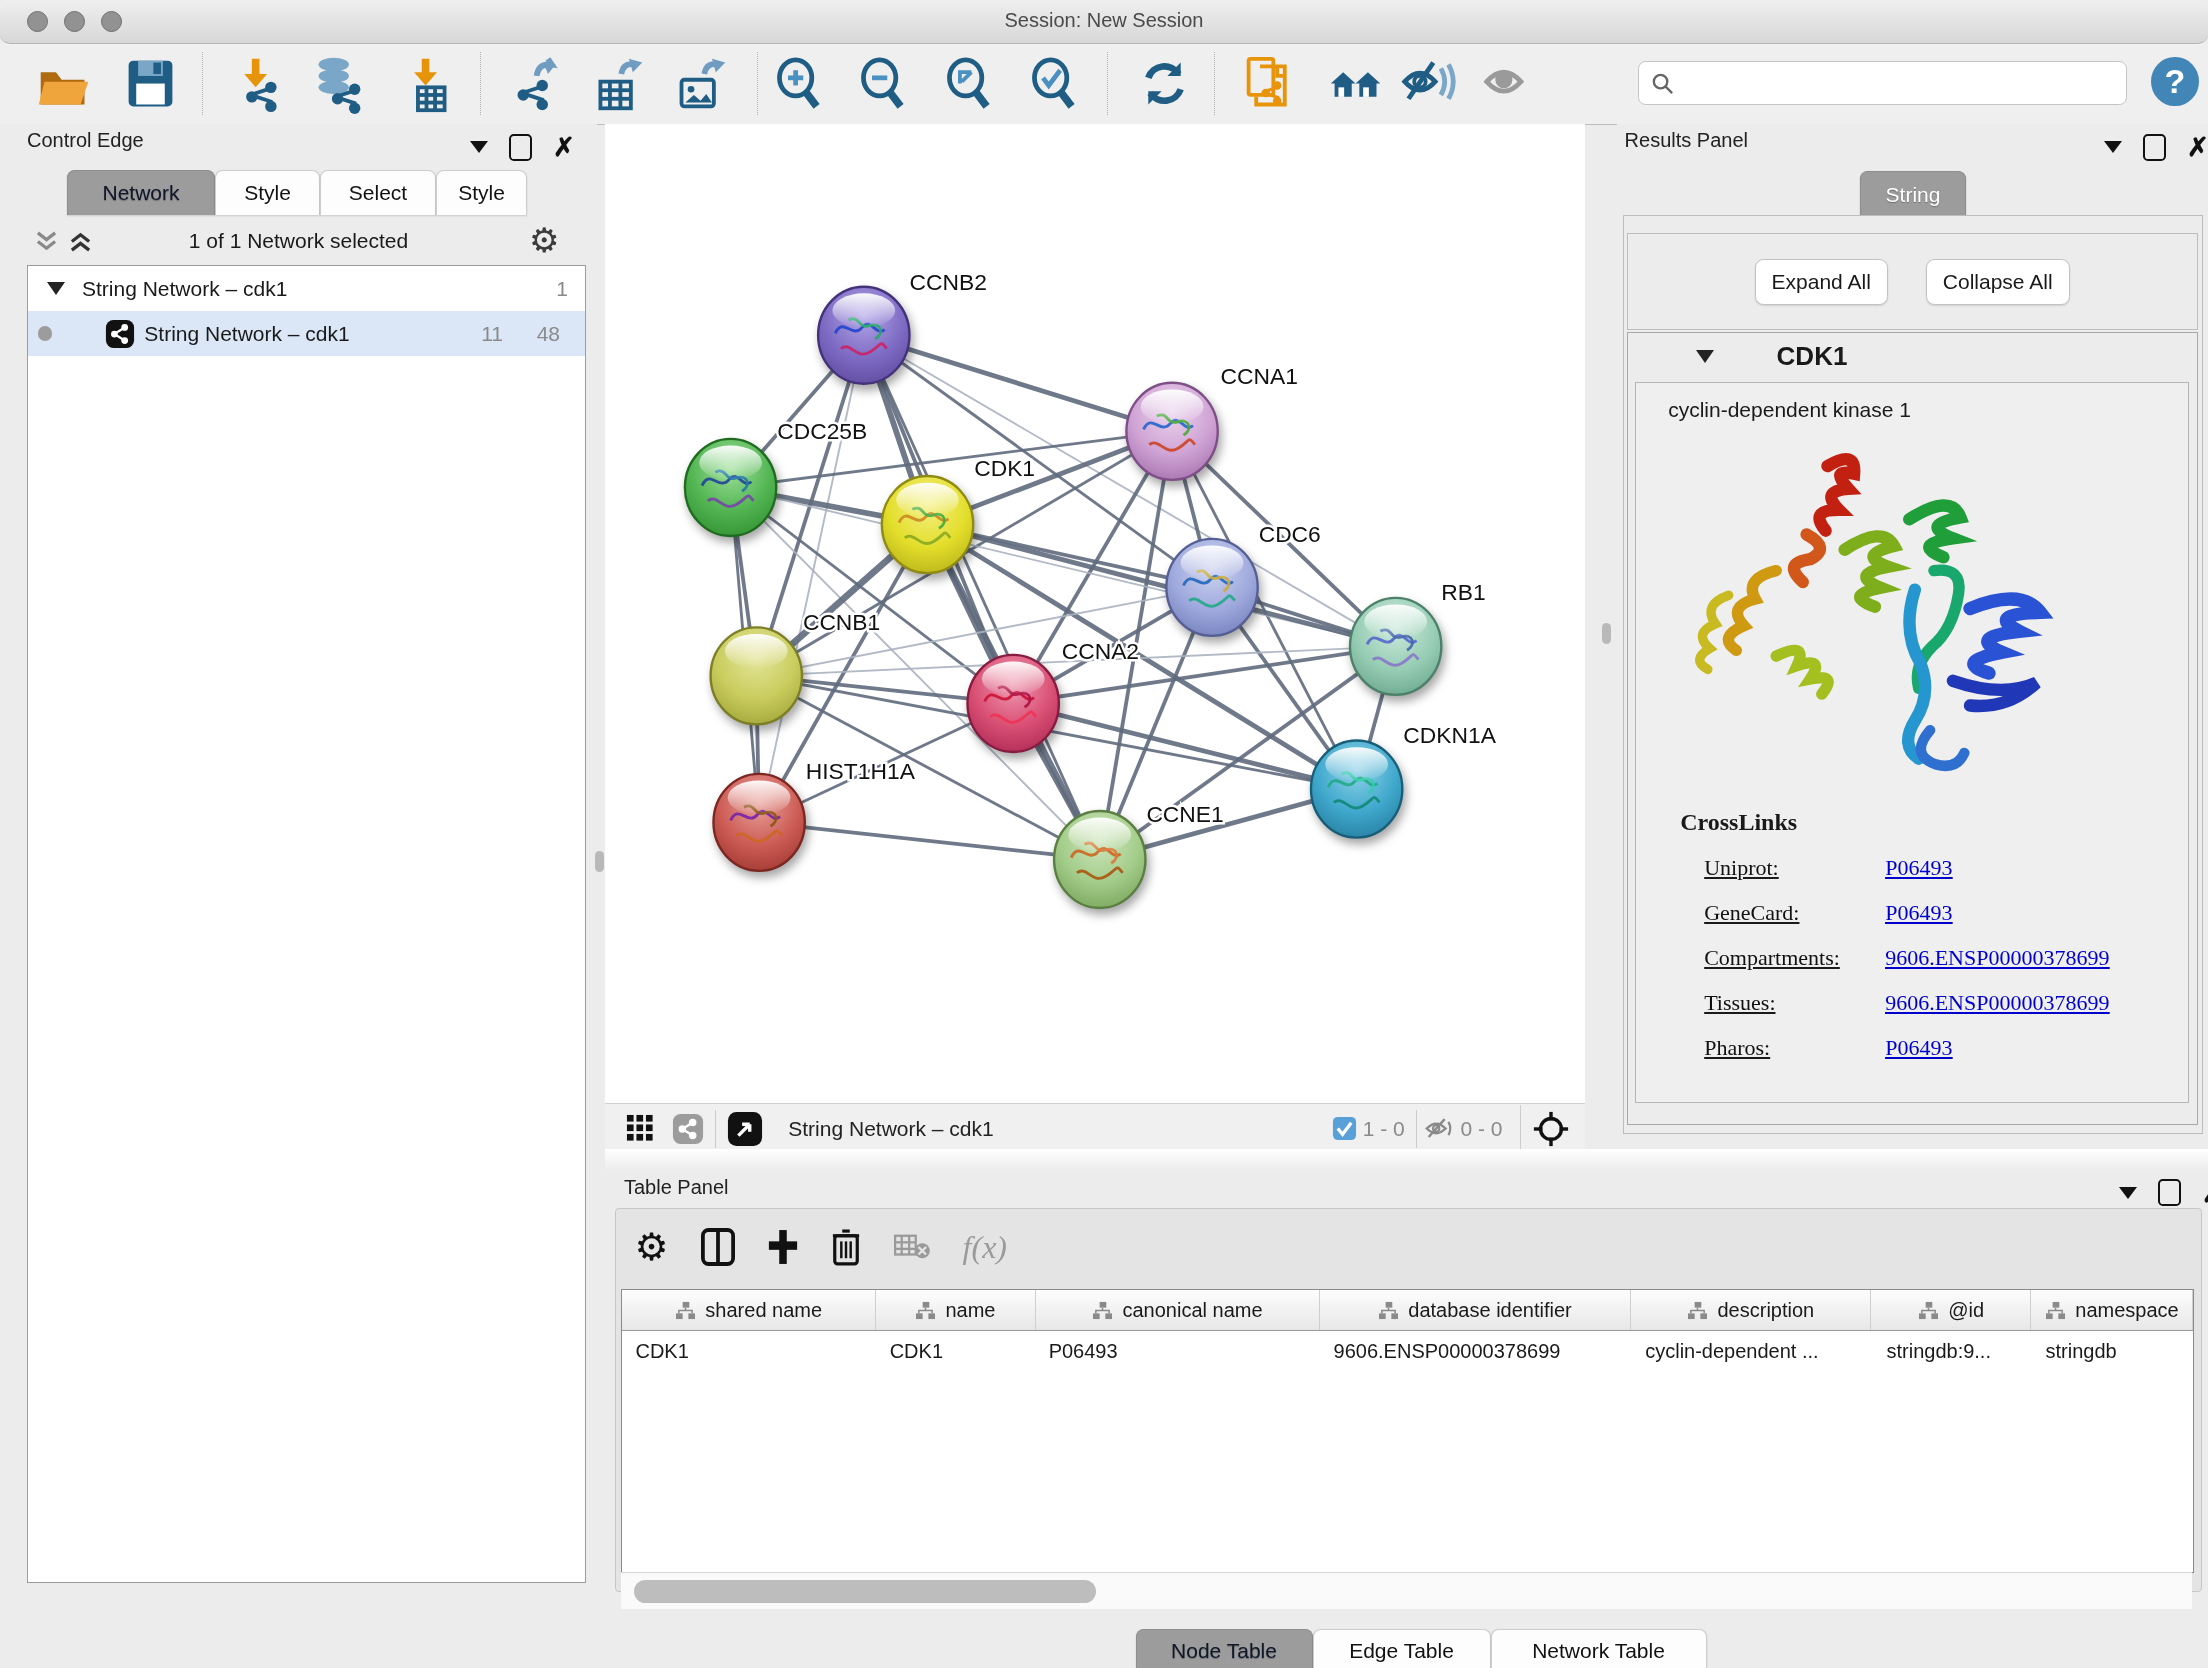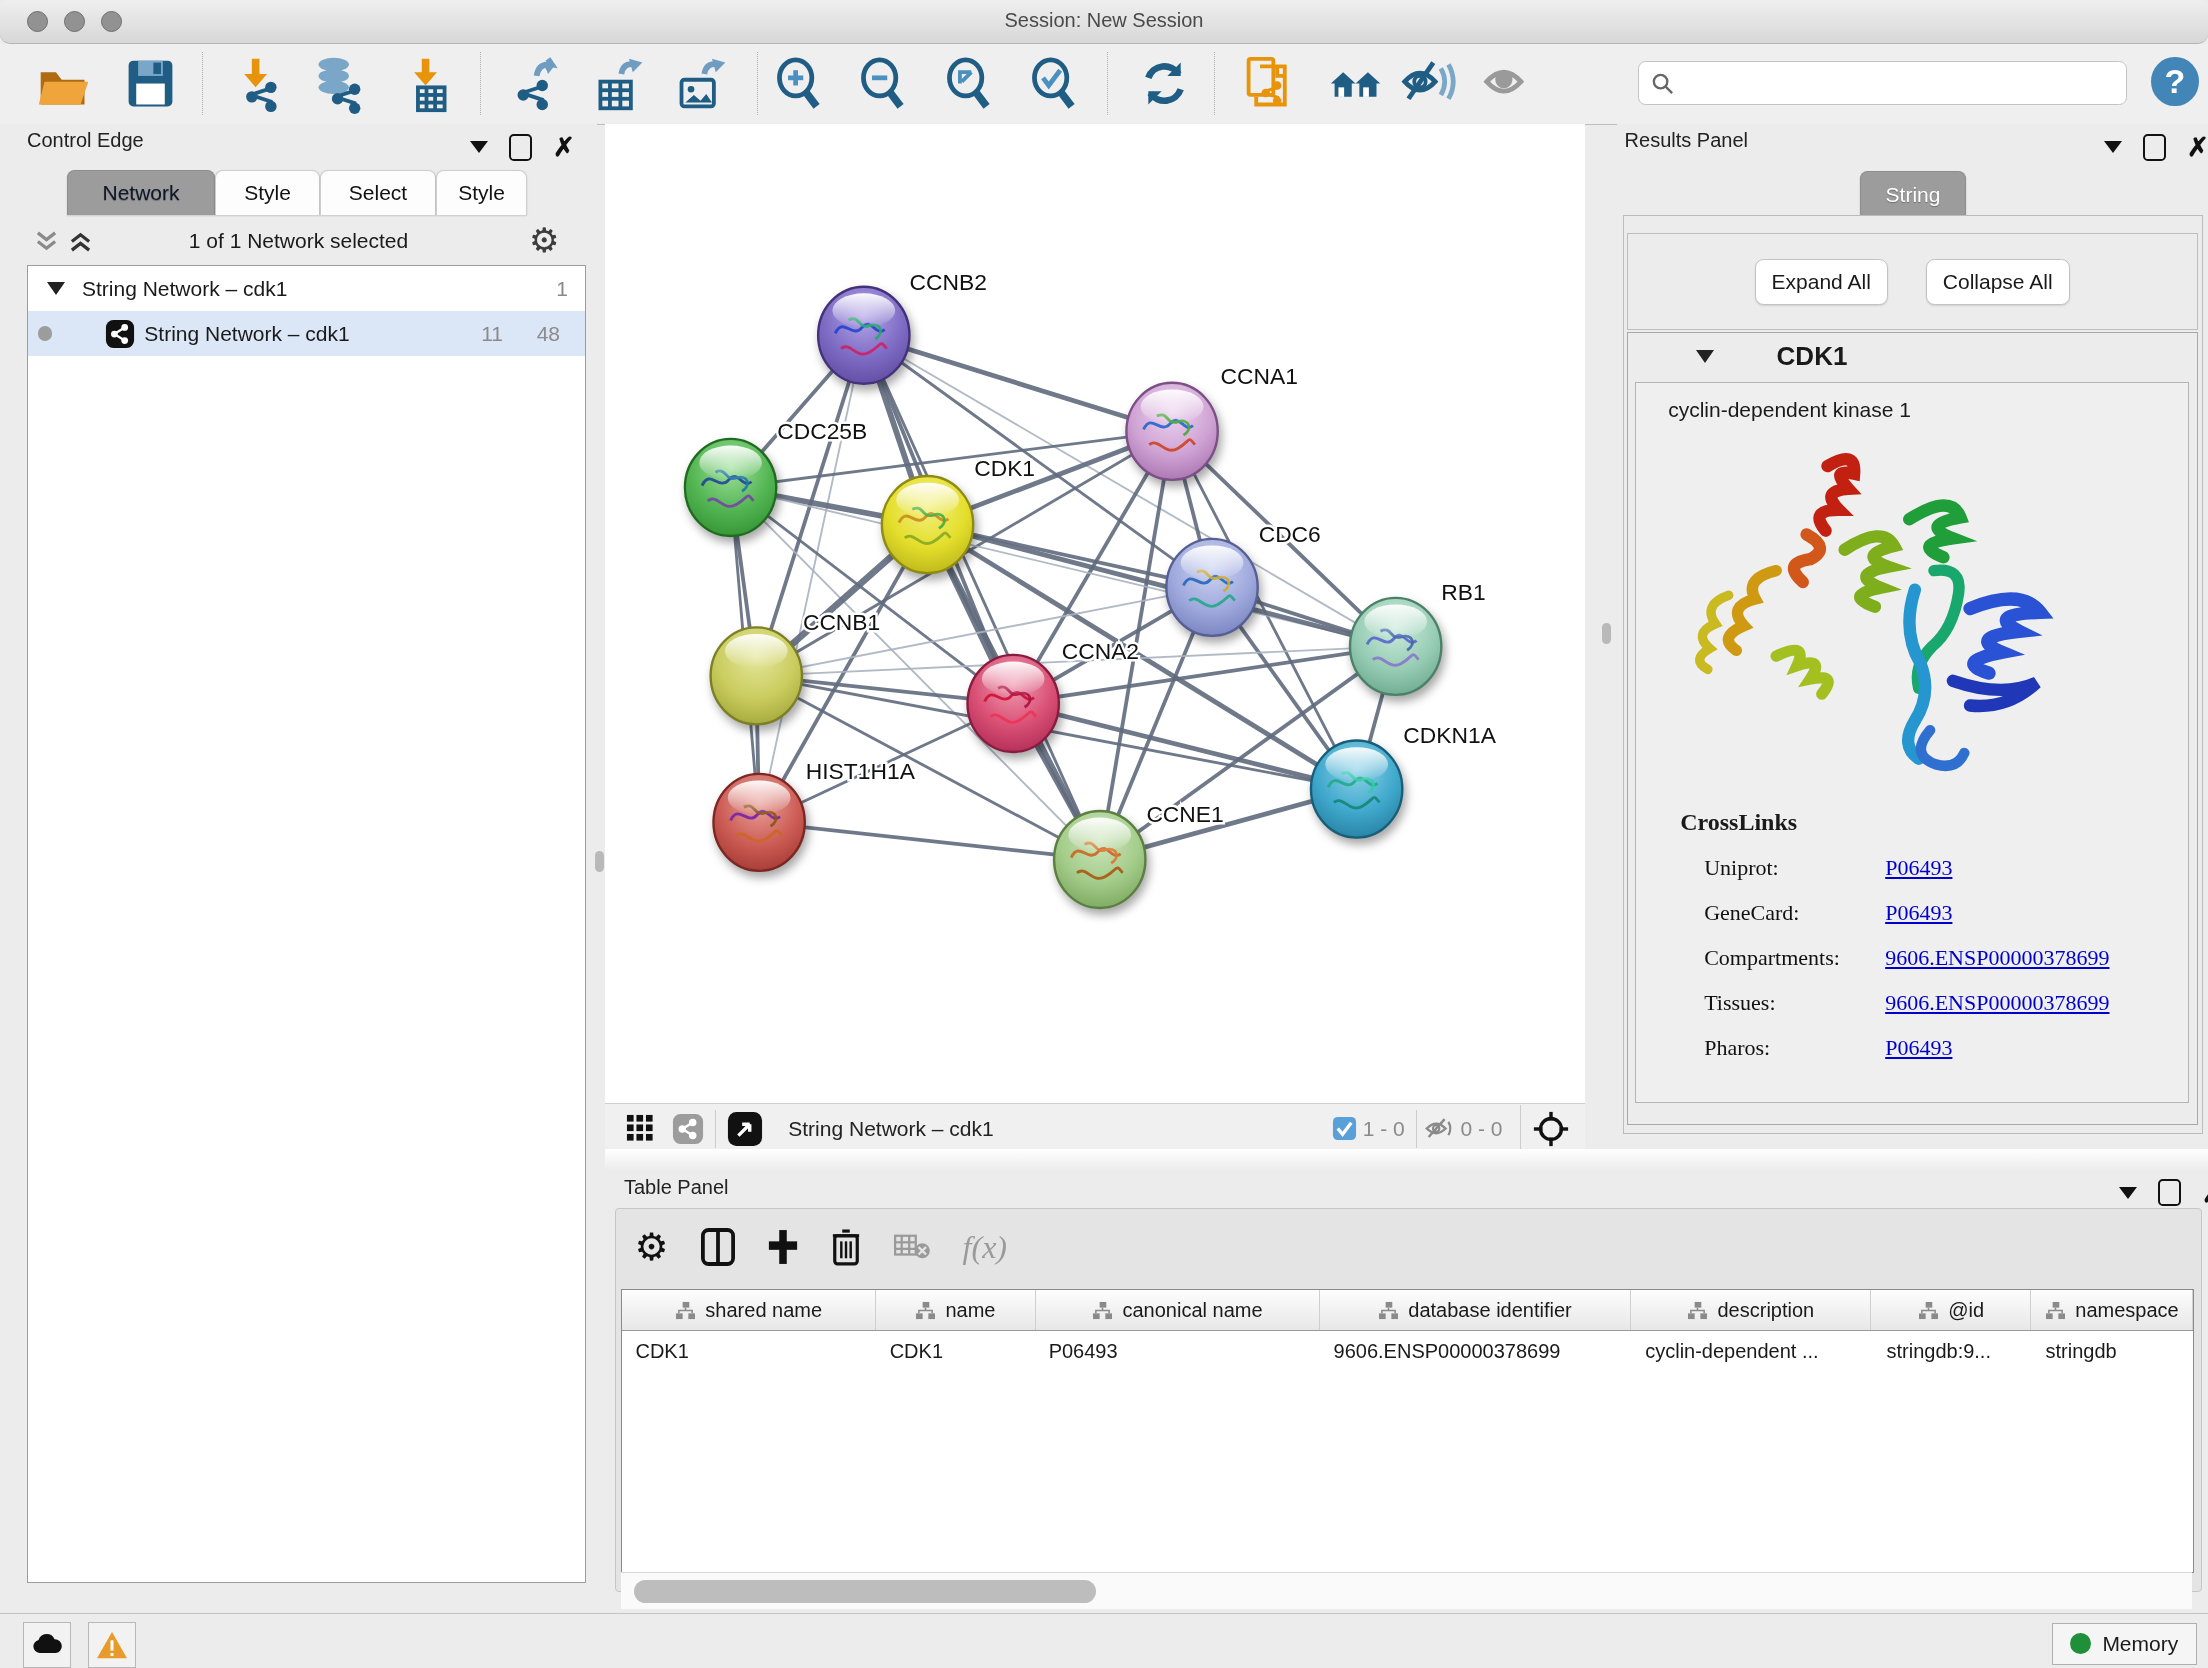--- a/index.html
+++ b/index.html
@@ -73,21 +73,21 @@
     font-size:21px;display:flex;align-items:center;box-shadow:0 1px 1.9px rgba(0,0,0,.12);}
   .rcard{position:absolute;left:2.9px;top:116px;width:569px;height:791px;border:1px solid #a8a8a8;
     background:#ececec;}
   .rcard-head{height:46px;display:flex;align-items:center;}
   .rcard-head .tri-down{margin-left:68px;}
   .gene{font-size:26px;font-weight:bold;margin-left:63px;}
   .rcard-body{position:absolute;left:7.6px;top:49px;width:552px;height:719px;background:#efefef;
     border:1px solid #b5b5b5;overflow:hidden;}
   .gene-desc{font-size:21px;margin:15px 0 0 32px;}
   .xl-title{font-family:"Liberation Serif",serif;font-weight:bold;font-size:24px;margin:13.3px 0 0 44px;}
-  .xl-row{display:flex;font-family:"Liberation Serif",serif;font-size:22px;margin:19px 0 0 68px;}
+  .xl-row{display:flex;font-family:"Liberation Serif",serif;font-size:22px;margin:19px 0 0 68px;text-decoration:underline;}
   .xl-label{width:181px;color:#111;}
   .xl-link{color:#0000cc;text-decoration:underline;}
   
   .tpanel{position:absolute;left:605px;top:1149px;width:1604px;height:464px;background:#ececec;}
   .tp-grad{position:absolute;left:0;top:0;width:1604px;height:21px;
     background:linear-gradient(#ffffff,#ececec);}
   .tp-inner{position:absolute;left:9.5px;top:59px;width:1585px;height:382px;background:#e4e4e4;
     border:1px solid #c6c6c6;border-radius:3.8px;}
   .tp-tools{position:absolute;left:19px;top:19px;display:flex;align-items:center;gap:32px;}
   .ttable{position:absolute;left:5.7px;top:80px;width:1571px;height:282px;background:#fff;
@@ -813,33 +813,15 @@
         <div class="hthumb"></div>
       </div>
       <div class="ttabs">
         <div class="tab sel" style="width:175px;height:42px">Node Table</div>
         <div class="tab" style="width:176px;height:42px">Edge Table</div>
         <div class="tab" style="width:214px;height:42px">Network Table</div>
       </div>
     </div>
   </div>
 
-  <div class="statusbar">
-    <div class="sb-btn" style="left:23px">
-      <svg width="32" height="25" viewBox="0 0 34 26">
-        <path d="M9 22 a7 7 0 0 1 -1 -13.8 A9 9 0 0 1 25 7.5 A6.5 6.5 0 0 1 26 22 Z" fill="#111"></path>
-      </svg>
-    </div>
-    <div class="sb-btn" style="left:88px">
-      <svg width="34" height="30" viewBox="0 0 36 32">
-        <path d="M18 2 L34 30 L2 30 Z" fill="#e89a2a"></path>
-        <rect x="16.4" y="11" width="3.2" height="11" fill="#fff"></rect>
-        <rect x="16.4" y="24.5" width="3.2" height="3.2" fill="#fff"></rect>
-      </svg>
-    </div>
-    <div class="membtn">
-      <div class="memdot" id="memdot" style="background: rgb(31, 143, 58);"></div>
-      <span>Memory</span>
-    </div>
-  </div>
 
 </div>
 
 
 </body></html>

